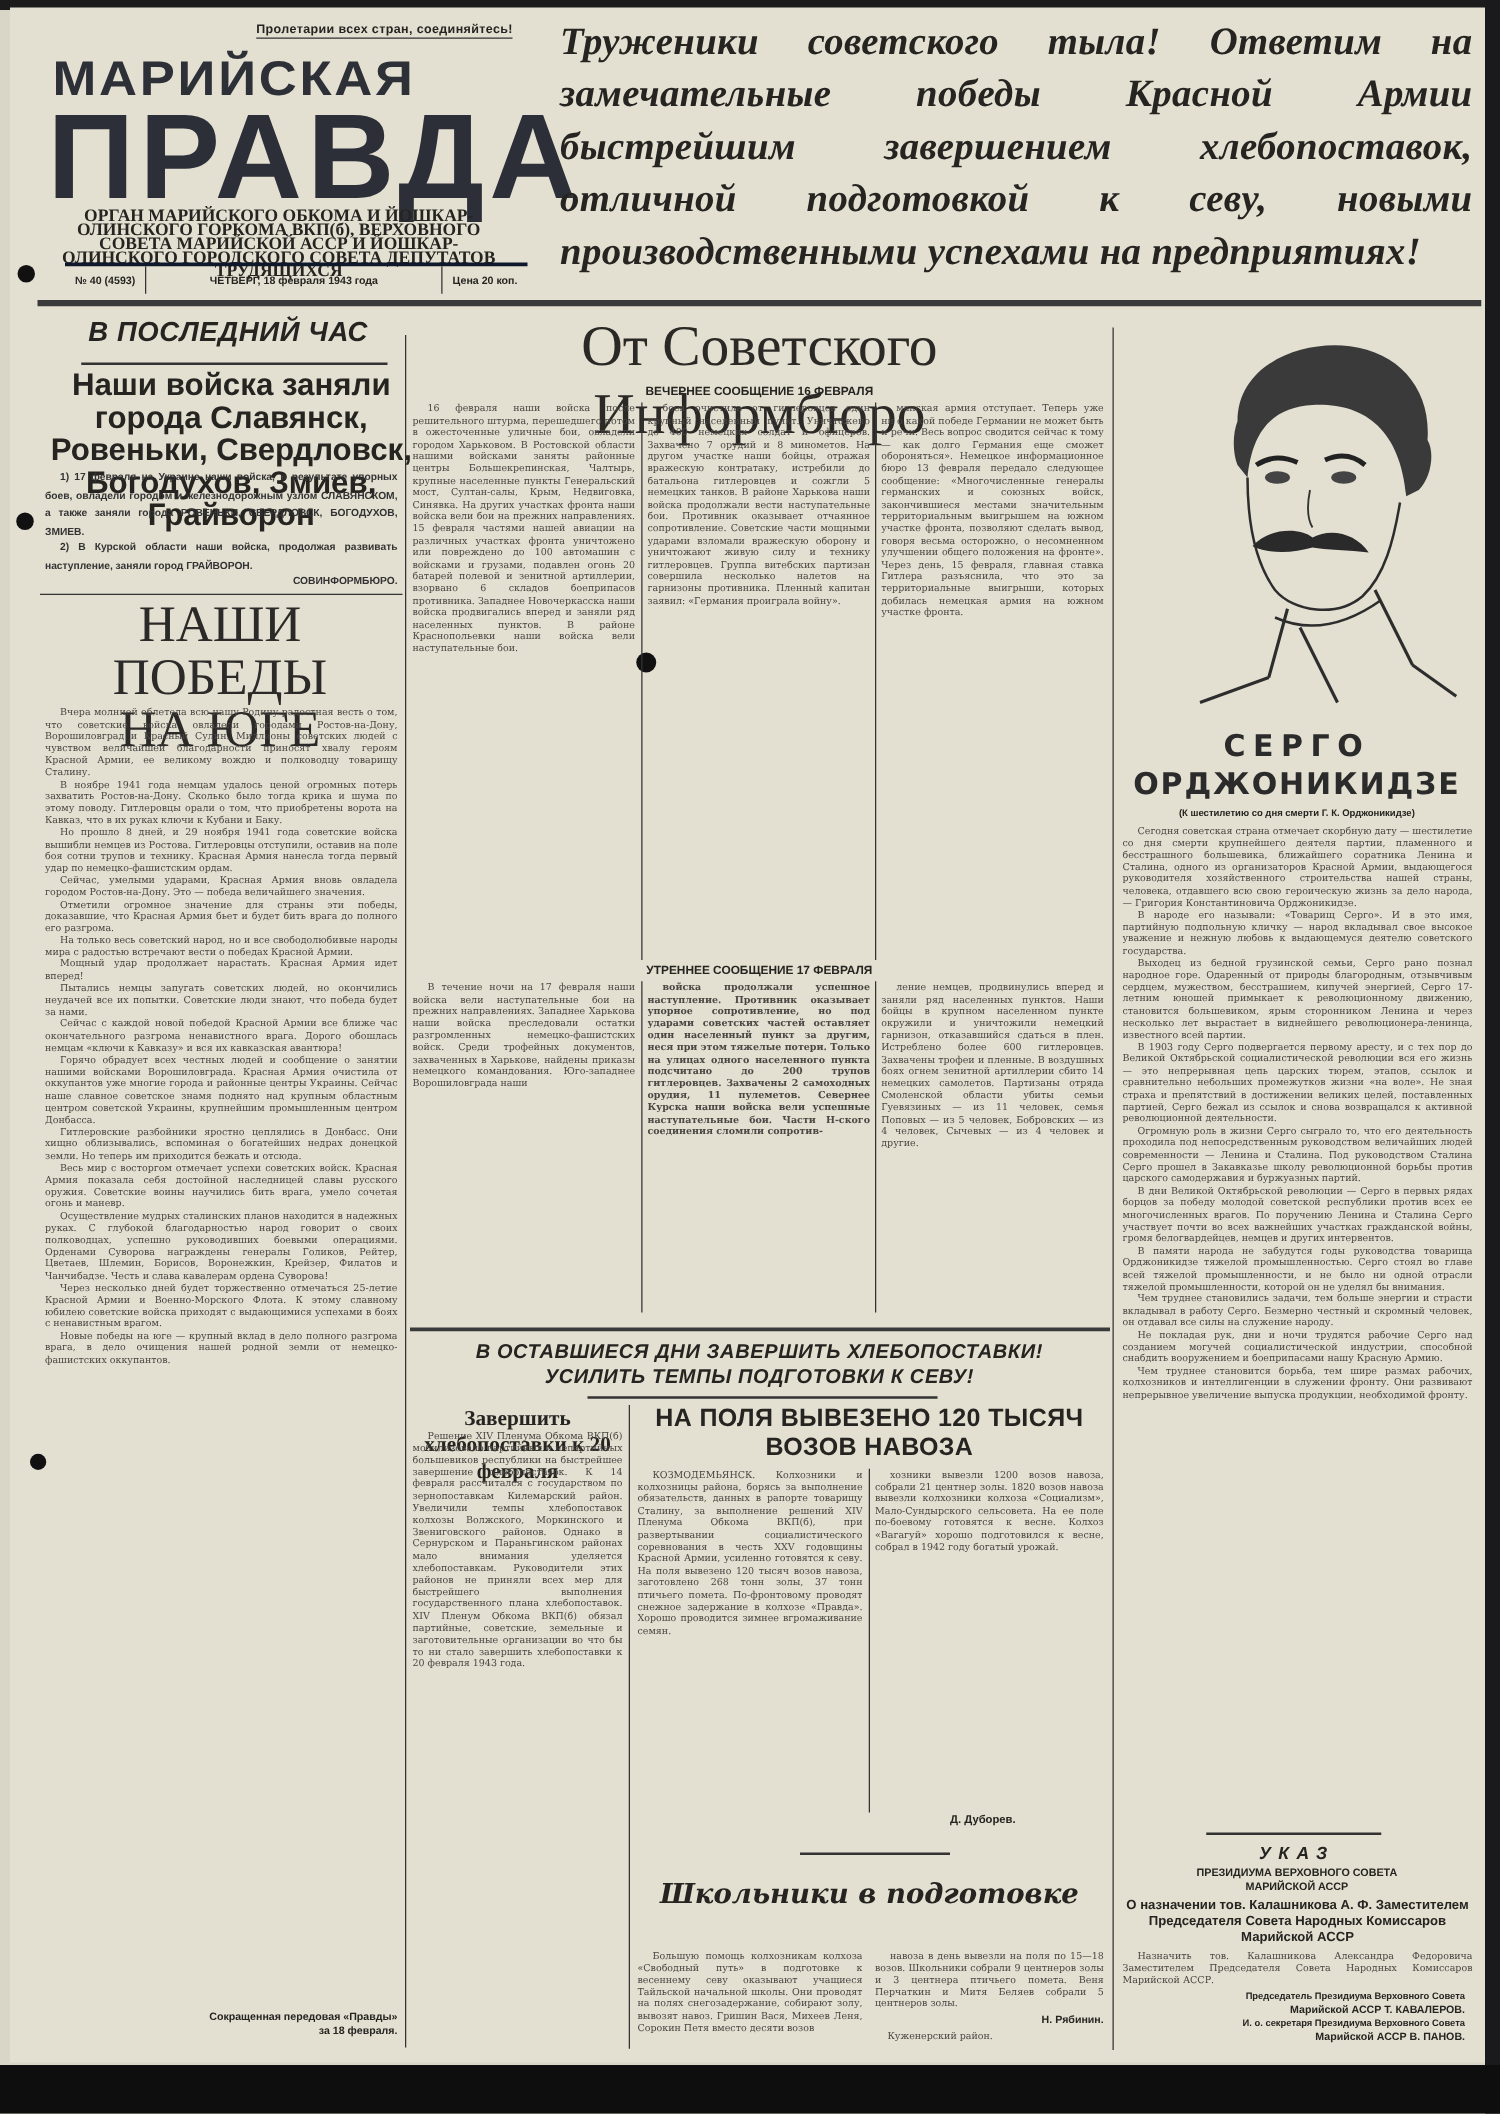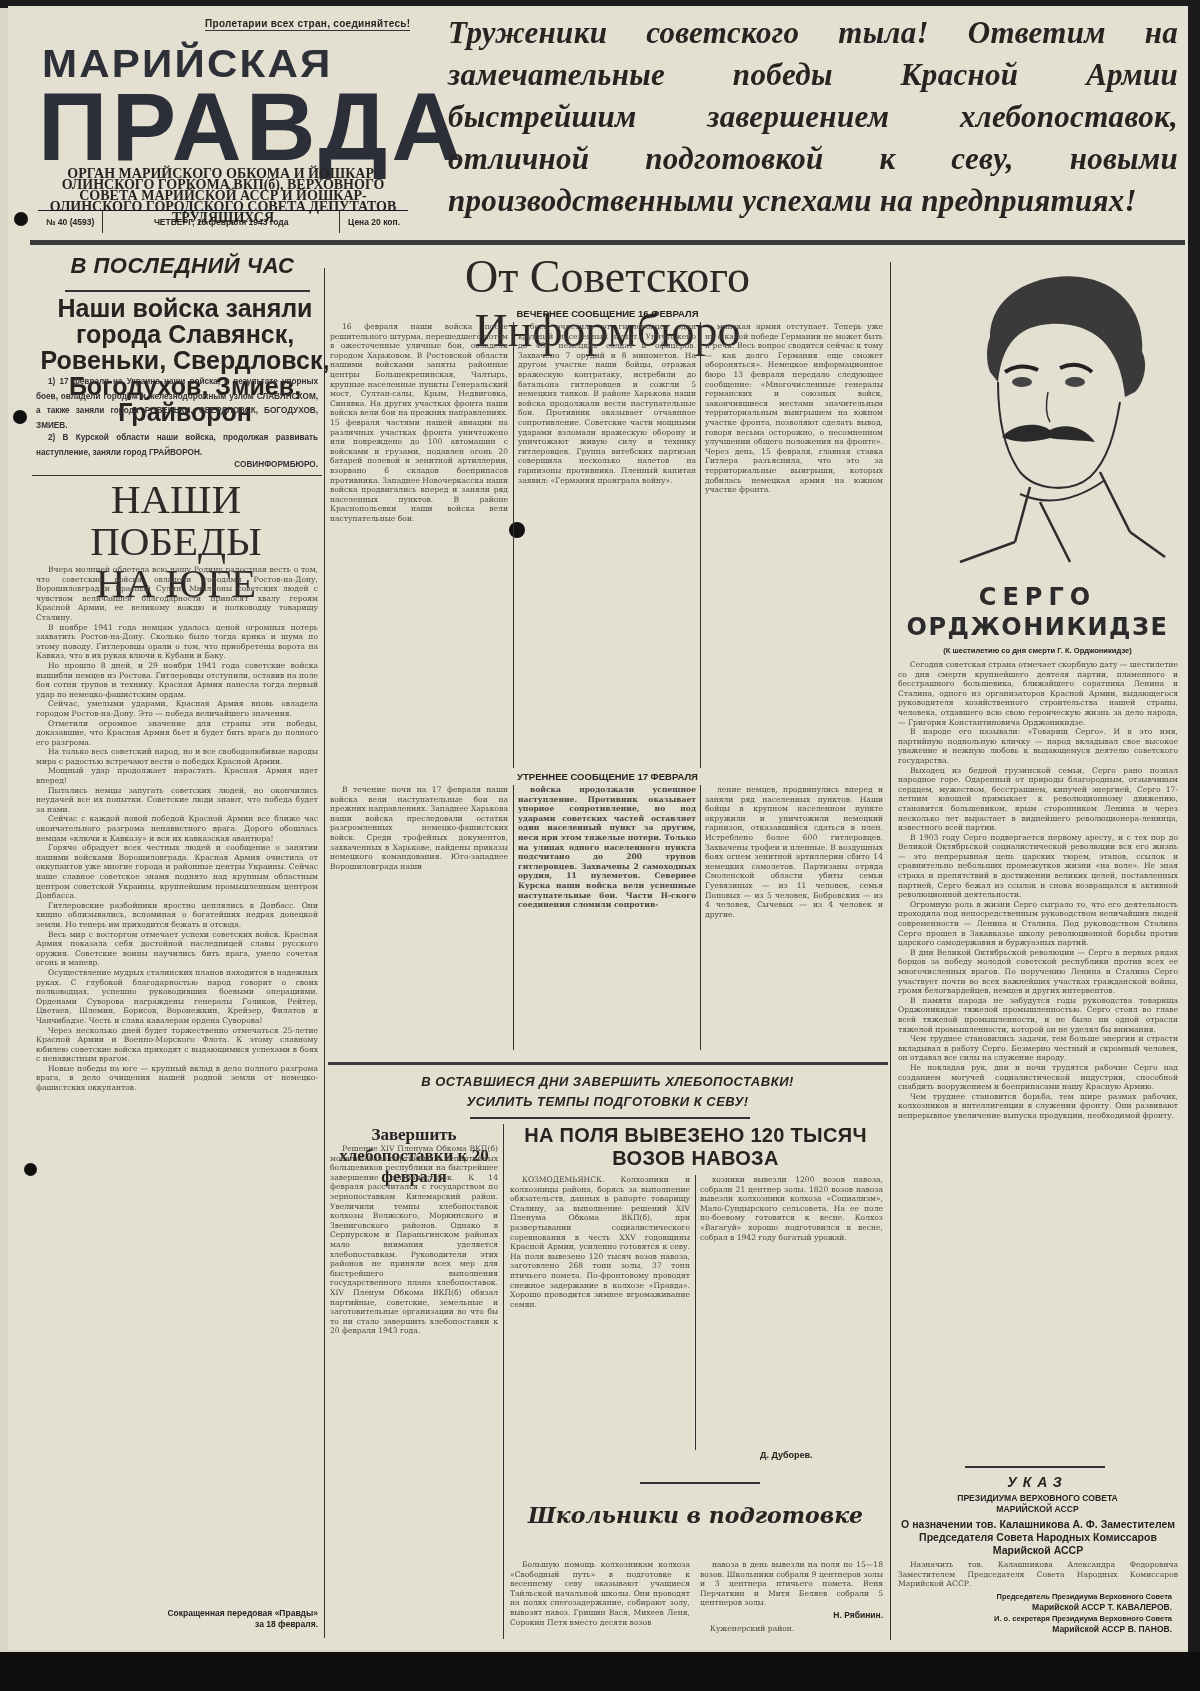--- a/index.html
+++ b/index.html
@@ -7,21 +7,21 @@
   .page{position:absolute;left:8px;top:6px;width:1180px;height:1644px;background:#e3dfd1;}
   .bottom-bar{position:absolute;left:0;top:1652px;width:1200px;height:39px;background:#0e0e0f;}
   .right-edge{position:absolute;left:1188px;top:0;width:12px;height:1691px;background:#1a1a1c;}
   .top-edge{position:absolute;left:0;top:0;width:1200px;height:8px;background:#1b1b1b;}
   .abs{position:absolute;}
   
   .motto{left:205px;top:18px;font-family:"Liberation Sans",sans-serif;font-size:10px;font-weight:bold;border-bottom:1px solid #333;padding-bottom:1px;letter-spacing:.3px;}
   .title1{left:42px;top:42px;font-family:"Liberation Sans",sans-serif;font-weight:900;font-size:39px;letter-spacing:2px;color:#2e3038;transform:scaleX(1.08);transform-origin:left;}
   .title2{left:38px;top:82px;font-family:"Liberation Sans",sans-serif;font-weight:900;font-size:92px;line-height:84px;letter-spacing:4px;color:#2d2f38;transform:scaleY(1.05) scaleX(1.05);transform-origin:left top;}
   .organ{left:38px;top:168px;width:370px;font-family:Liberation Serif, serif;font-weight:bold;font-size:14px;line-height:11px;text-align:center;}
-  .issue-row{left:38px;top:210px;width:370px;height:22px;border-top:1px solid #0f172a;display:flex;font-family:"Liberation Sans",sans-serif;font-size:8.5px;font-weight:bold;align-items:center;}
+  .issue-row{left:52px;top:210px;width:370px;height:22px;border-top:3px solid #0f172a;display:flex;font-family:"Liberation Sans",sans-serif;font-size:8.5px;font-weight:bold;align-items:center;}
   .issue-row span{padding:0 8px;}
   .issue-row .sep{border-left:1px solid #333;height:22px;padding:0;}
   .rule-thick{height:5px;background:#3a3a3a;}
   .slogan{left:448px;top:12px;width:730px;font-family:"Liberation Serif",serif;font-style:italic;font-weight:bold;font-size:31px;line-height:42px;letter-spacing:.3px;text-align:justify;}
   
   .col-text{font-family:"DejaVu Serif",serif;font-size:7.6px;line-height:9.6px;color:#4a4744;text-align:justify;overflow:hidden;}
   .col-text p{margin:0;text-indent:12px;}
   .vline{position:absolute;width:1px;background:#333;}
   .hline{position:absolute;height:1px;background:#333;}
   .bold-sans{font-family:"Liberation Sans",sans-serif;font-weight:bold;}
@@ -112,21 +112,21 @@
 <div class="abs col-text" style="left:518px;top:785px;width:178px;height:265px;font-weight:bold;">
     <p>войска продолжали успешное наступление. Противник оказывает упорное сопротивление, но под ударами советских частей оставляет один населенный пункт за другим, неся при этом тяжелые потери. Только на улицах одного населенного пункта подсчитано до 200 трупов гитлеровцев. Захвачены 2 самоходных орудия, 11 пулеметов. Севернее Курска наши войска вели успешные наступательные бои. Части Н-ского соединения сломили сопротив-</p>
   </div>
 <div class="vline" style="left:700px;top:785px;height:265px;"></div>
 <div class="abs col-text" style="left:705px;top:785px;width:178px;height:265px;">
     <p>ление немцев, продвинулись вперед и заняли ряд населенных пунктов. Наши бойцы в крупном населенном пункте окружили и уничтожили немецкий гарнизон, отказавшийся сдаться в плен. Истреблено более 600 гитлеровцев. Захвачены трофеи и пленные. В воздушных боях огнем зенитной артиллерии сбито 14 немецких самолетов. Партизаны отряда Смоленской области убиты семьи Гуевязиных — из 11 человек, семья Поповых — из 5 человек, Бобровских — из 4 человек, Сычевых — из 4 человек и другие.</p>
   </div>
 
 <div class="abs rule-thick" style="left:328px;top:1062px;width:560px;height:3px;"></div>
 
-<div class="abs" style="left:330px;top:1072px;width:555px;font-family:'Liberation Sans',sans-serif;font-style:italic;font-weight:900;font-size:13px;line-height:20px;text-align:center;letter-spacing:.5px;">
+<div class="abs" style="left:330px;top:1072px;width:555px;font-family:'Liberation Sans',sans-serif;font-style:italic;font-weight:900;font-size:16px;line-height:20px;text-align:center;letter-spacing:.5px;">
   <div>В ОСТАВШИЕСЯ ДНИ ЗАВЕРШИТЬ ХЛЕБОПОСТАВКИ!</div>
   <div>УСИЛИТЬ ТЕМПЫ ПОДГОТОВКИ К СЕВУ!</div>
 </div>
 <div class="hline" style="left:470px;top:1117px;width:280px;height:2px;"></div>
 
 <div class="abs" style="left:330px;top:1124px;width:168px;font-family:'Liberation Serif',serif;font-weight:bold;font-size:17px;line-height:21px;text-align:center;">Завершить хлебопоставки к 20 февраля</div>
 <div class="abs col-text" style="left:330px;top:1144px;width:168px;height:470px;">
     <p>Решение XIV Пленума Обкома ВКП(б) мобилизовало партийных и непартийных большевиков республики на быстрейшее завершение хлебопоставок. К 14 февраля рассчитался с государством по зернопоставкам Килемарский район. Увеличили темпы хлебопоставок колхозы Волжского, Моркинского и Звениговского районов. Однако в Сернурском и Параньгинском районах мало внимания уделяется хлебопоставкам. Руководители этих районов не приняли всех мер для быстрейшего выполнения государственного плана хлебопоставок. XIV Пленум Обкома ВКП(б) обязал партийные, советские, земельные и заготовительные организации во что бы то ни стало завершить хлебопоставки к 20 февраля 1943 года.</p>
   </div>
 <div class="vline" style="left:503px;top:1124px;height:515px;"></div>

